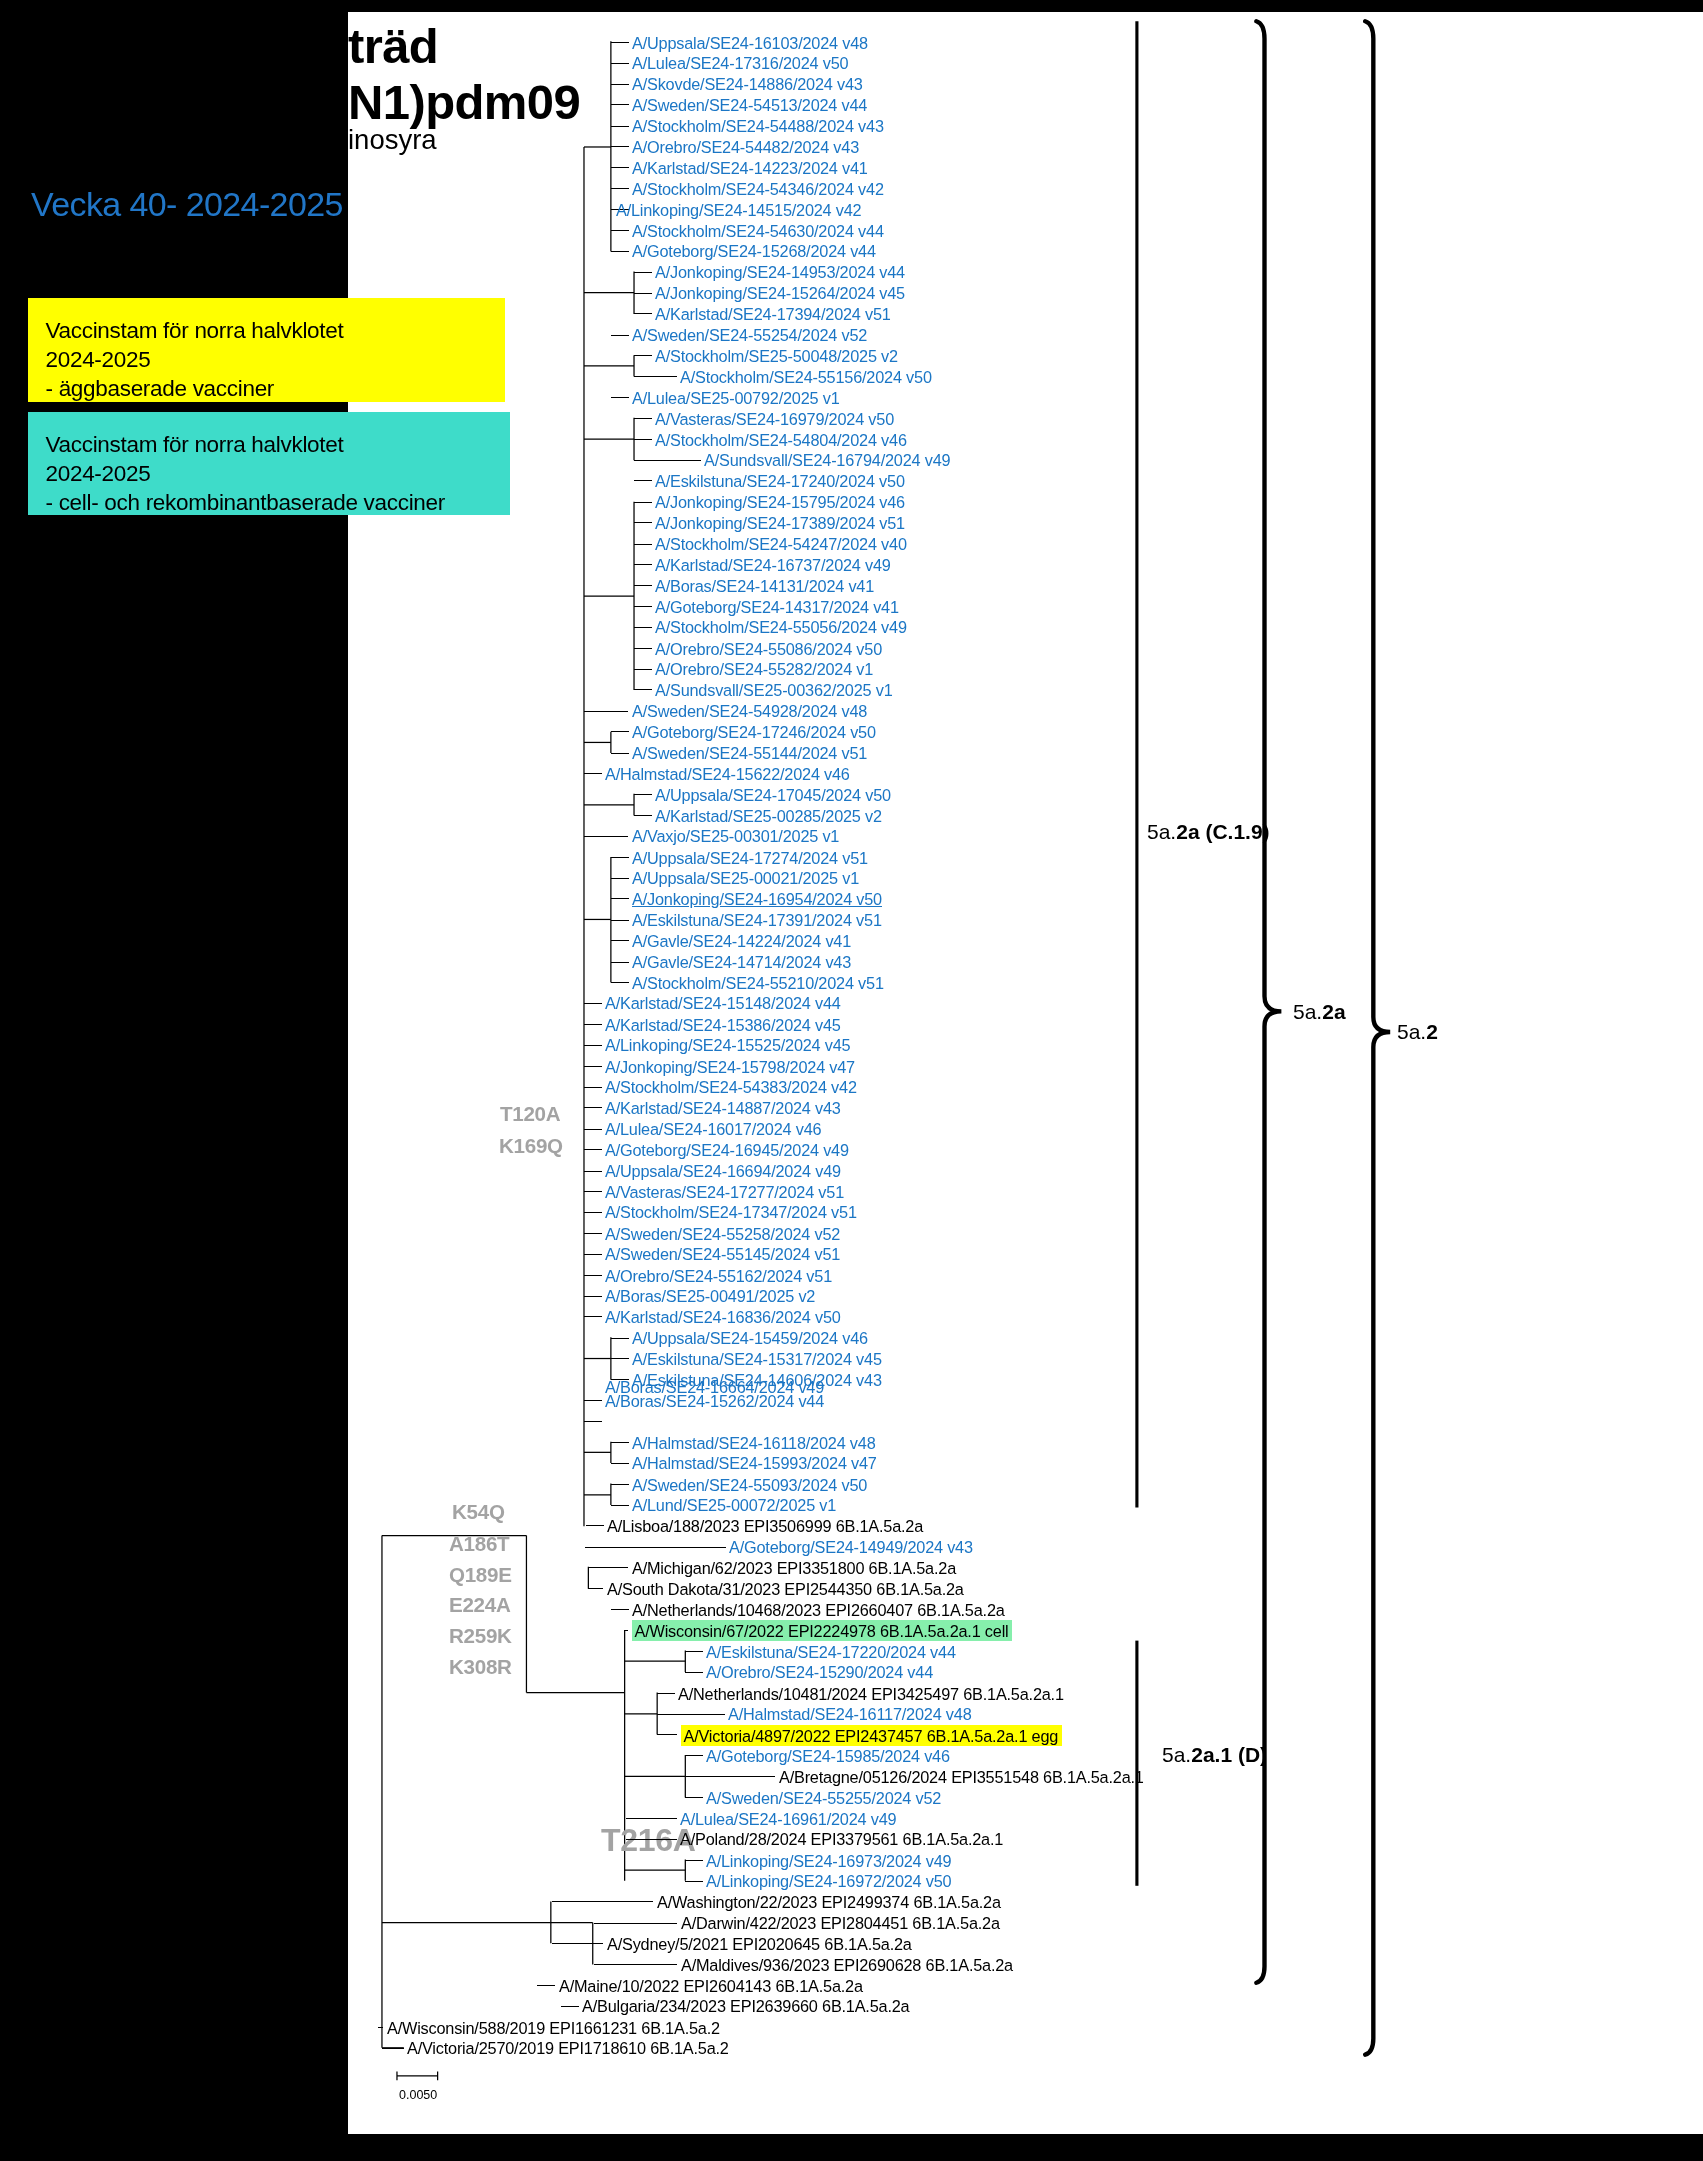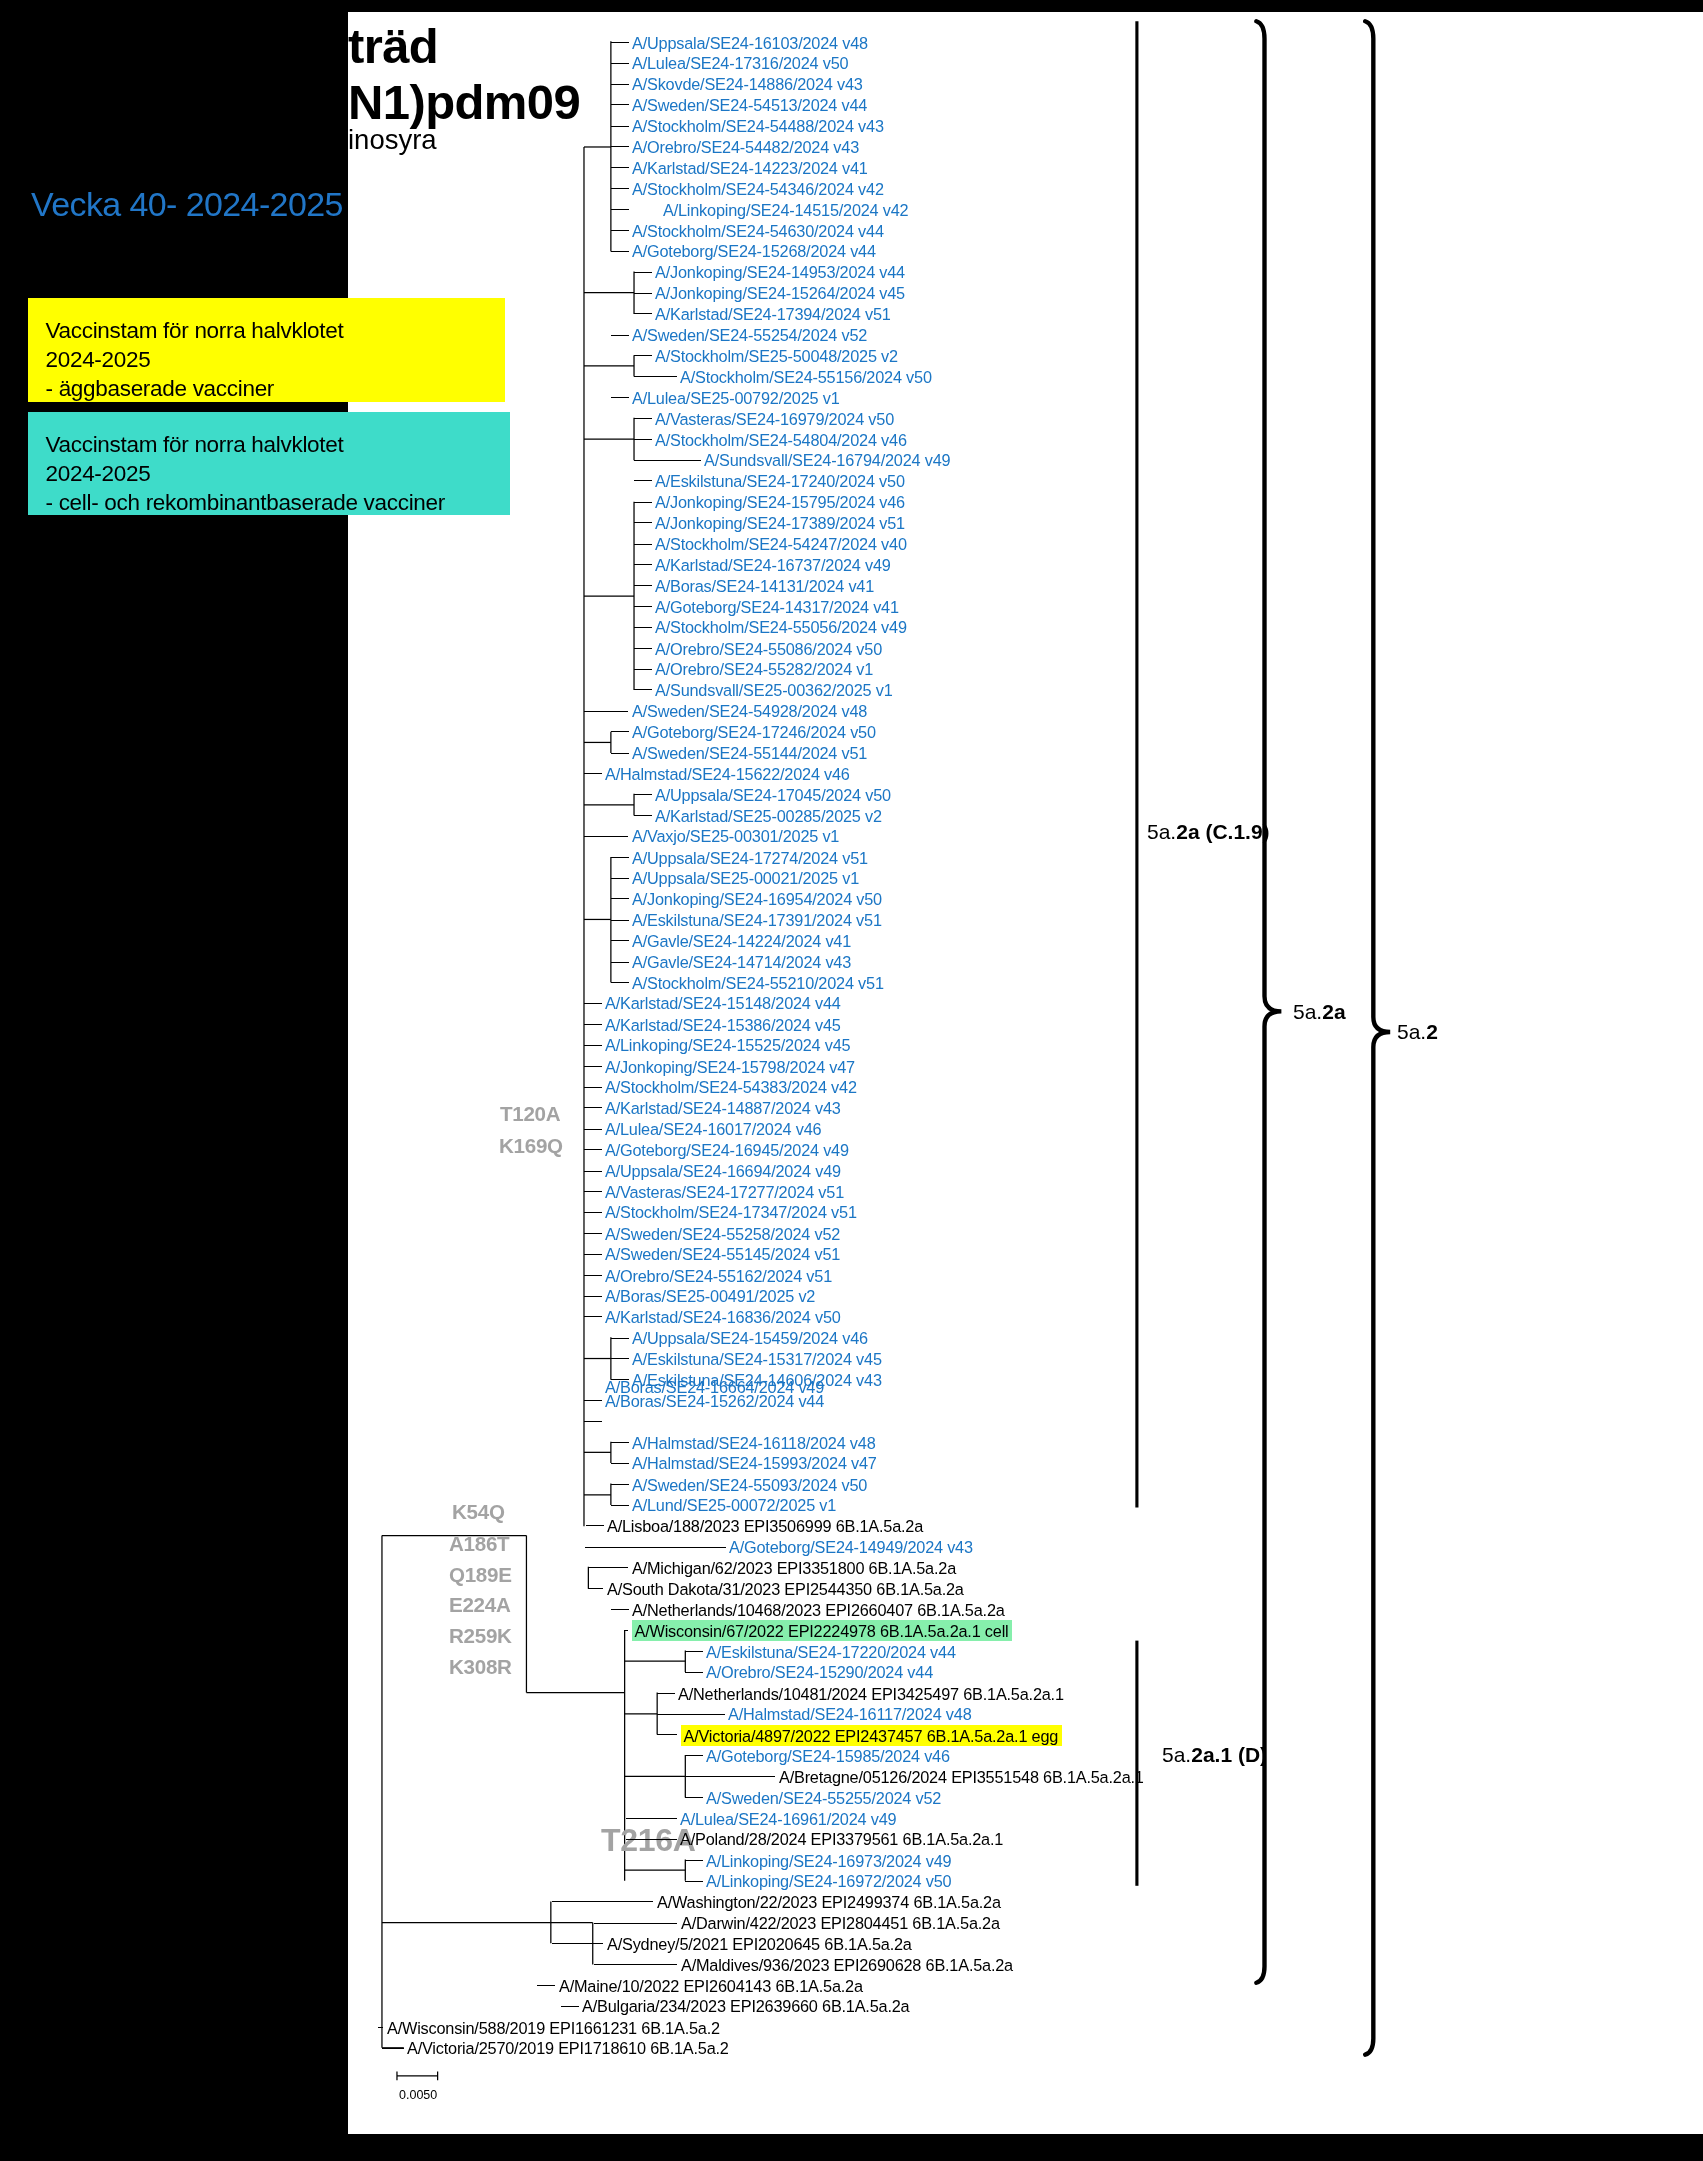--- a/index.html
+++ b/index.html
@@ -148,21 +148,21 @@
       <div class="taxon b" style="left: 632px; top: 95px;">A/Sweden/SE24-54513/2024 v44</div>
       <div class="tick" style="left: 611px; top: 126px; width: 17.5px;"></div>
       <div class="taxon b" style="left: 632px; top: 116px;">A/Stockholm/SE24-54488/2024 v43</div>
       <div class="tick" style="left: 611px; top: 146px; width: 17.5px;"></div>
       <div class="taxon b" style="left: 632px; top: 137px;">A/Orebro/SE24-54482/2024 v43</div>
       <div class="tick" style="left: 611px; top: 167px; width: 17.5px;"></div>
       <div class="taxon b" style="left: 632px; top: 158px;">A/Karlstad/SE24-14223/2024 v41</div>
       <div class="tick" style="left: 611px; top: 188px; width: 17.5px;"></div>
       <div class="taxon b" style="left: 632px; top: 179px;">A/Stockholm/SE24-54346/2024 v42</div>
       <div class="tick" style="left: 611px; top: 209px; width: 17.5px;"></div>
-      <div class="taxon b" style="left: 663px; top: 200px;">A/Linkoping/SE24-14515/2024 v42</div>
+      <div class="taxon b" style="left: 616px; top: 200px;">A/Linkoping/SE24-14515/2024 v42</div>
       <div class="tick" style="left: 611px; top: 230px; width: 17.5px;"></div>
       <div class="taxon b" style="left: 632px; top: 221px;">A/Stockholm/SE24-54630/2024 v44</div>
       <div class="tick" style="left: 611px; top: 251px; width: 17.5px;"></div>
       <div class="taxon b" style="left: 632px; top: 241px;">A/Goteborg/SE24-15268/2024 v44</div>
       <div class="tick" style="left: 634px; top: 272px; width: 17.5px;"></div>
       <div class="taxon b" style="left: 655px; top: 262px;">A/Jonkoping/SE24-14953/2024 v44</div>
       <div class="tick" style="left: 634px; top: 293px; width: 17.5px;"></div>
       <div class="taxon b" style="left: 655px; top: 283px;">A/Jonkoping/SE24-15264/2024 v45</div>
       <div class="tick" style="left: 634px; top: 313px; width: 17.5px;"></div>
       <div class="taxon b" style="left: 655px; top: 304px;">A/Karlstad/SE24-17394/2024 v51</div>
@@ -214,21 +214,21 @@
       <div class="taxon b" style="left: 655px; top: 785px;">A/Uppsala/SE24-17045/2024 v50</div>
       <div class="tick" style="left: 634px; top: 815px; width: 17.5px;"></div>
       <div class="taxon b" style="left: 655px; top: 806px;">A/Karlstad/SE25-00285/2025 v2</div>
       <div class="tick" style="left: 584px; top: 836px; width: 44px;"></div>
       <div class="taxon b" style="left: 632px; top: 826px;">A/Vaxjo/SE25-00301/2025 v1</div>
       <div class="tick" style="left: 611px; top: 857px; width: 17.5px;"></div>
       <div class="taxon b" style="left: 632px; top: 848px;">A/Uppsala/SE24-17274/2024 v51</div>
       <div class="tick" style="left: 611px; top: 878px; width: 17.5px;"></div>
       <div class="taxon b" style="left: 632px; top: 868px;">A/Uppsala/SE25-00021/2025 v1</div>
       <div class="tick" style="left: 611px; top: 898px; width: 17.5px;"></div>
-      <div class="taxon b" style="left: 632px; top: 889px;">A/Jonkoping/SE24-16954/2024 v50</div>
+      <div class="taxon b" style="left: 632px; top: 889px; text-decoration: underline;">A/Jonkoping/SE24-16954/2024 v50</div>
       <div class="tick" style="left: 611px; top: 920px; width: 17.5px;"></div>
       <div class="taxon b" style="left: 632px; top: 910px;">A/Eskilstuna/SE24-17391/2024 v51</div>
       <div class="tick" style="left: 611px; top: 940px; width: 17.5px;"></div>
       <div class="taxon b" style="left: 632px; top: 931px;">A/Gavle/SE24-14224/2024 v41</div>
       <div class="tick" style="left: 611px; top: 962px; width: 17.5px;"></div>
       <div class="taxon b" style="left: 632px; top: 952px;">A/Gavle/SE24-14714/2024 v43</div>
       <div class="tick" style="left: 611px; top: 982px; width: 17.5px;"></div>
       <div class="taxon b" style="left: 632px; top: 973px;">A/Stockholm/SE24-55210/2024 v51</div>
       <div class="tick" style="left: 584px; top: 1003px; width: 17.5px;"></div>
       <div class="taxon b" style="left: 605px; top: 993px;">A/Karlstad/SE24-15148/2024 v44</div>

